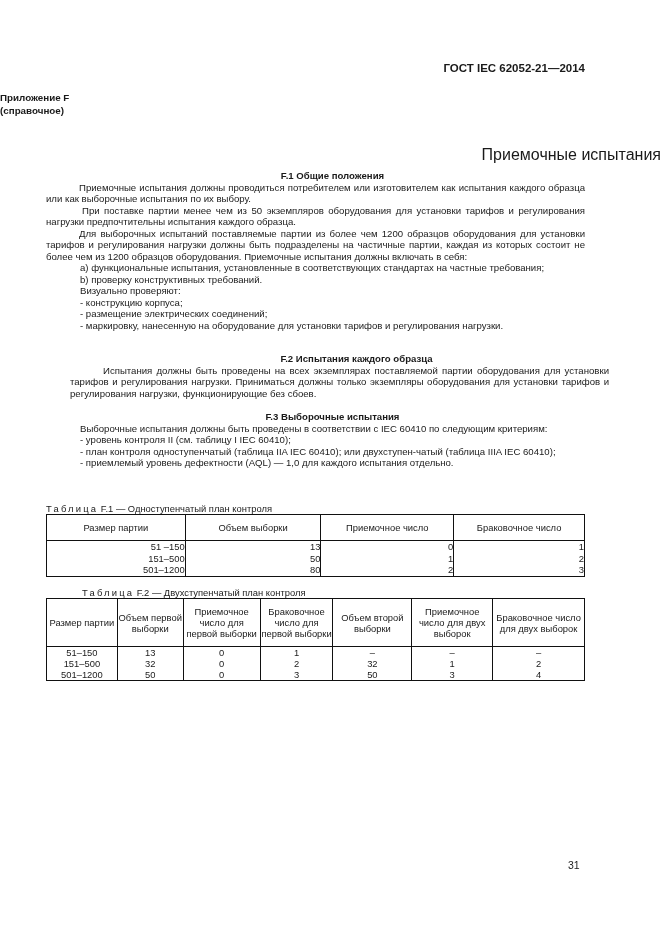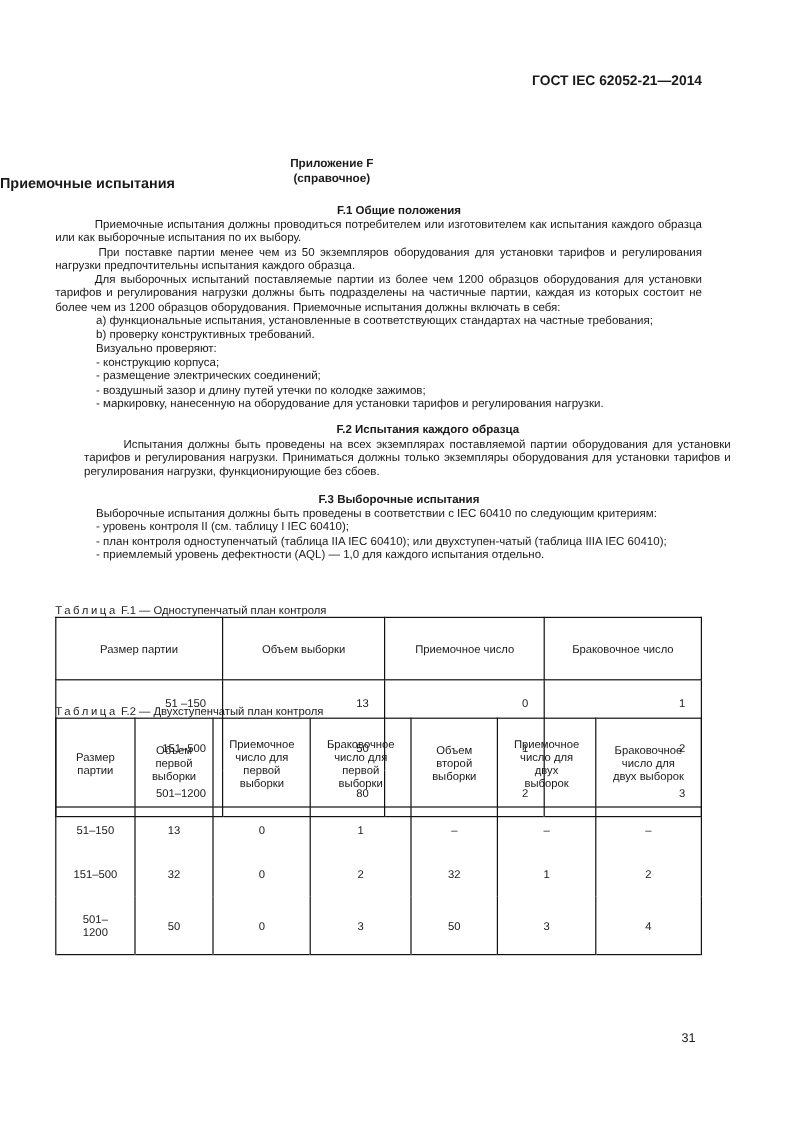--- a/index.html
+++ b/index.html
@@ -1,31 +1,31 @@
 <!DOCTYPE html>
 <html><head>
 <meta charset="utf-8">
 <style>
   html, body { margin: 0; padding: 0; background: #fff; }
   body { width: 661px; height: 935px; position: relative; overflow: hidden;
          font-family: "Liberation Sans", sans-serif; color: #1a1a1a; font-size: 9.6px; }
   .abs { position: absolute; }
   .doc-code { top: 62px; right: 76px; font-weight: bold; font-size: 11.5px; }
-  .annex { top: 91px; left: 0; width: 553px; text-align: center; font-weight: bold; font-size: 9.8px; line-height: 13px; margin-top: 39px; }
-  .annex-title { top: 146px; left: 0; width: 661px; text-align: left; font-weight: bold; font-size: 12px; }
+  .annex { top: 91px; left: 0; width: 553px; font-weight: bold; font-size: 9.8px; line-height: 13px; }
+  .annex-title { top: 146px; left: 0; width: 661px; text-align: right; font-weight: normal; font-size: 16px; }
   .body-text { left: 46px; width: 539px; line-height: 11.5px; }
   .p { margin: 0; text-align: justify; text-align-last: left; }
   .ind { text-indent: 33px; }
   .ind2 { text-indent: 36px; }
   .li { padding-left: 34px; margin: 0; }
   .h { font-weight: bold; padding-left: 34px; margin: 0; text-align: center; }
   .caption { left: 46px; font-size: 9.4px; }
   .caption .sp { letter-spacing: 2.2px; }
   table { border-collapse: collapse; position: absolute; font-size: 9.4px; }
-  td, th { padding: 13px; text-align: center; font-weight: normal; }
+  td, th { padding: 0; text-align: center; font-weight: normal; }
   th { border: 1.6px solid #111; line-height: 11px; }
   .t1 { left: 46px; top: 514px; width: 539px; border: 1.6px solid #111; }
   .t1 th { height: 25px; }
   .t1 td { border-left: 1.6px solid #111; border-right: 1.6px solid #111; line-height: 11.5px; text-align: right; }
   .t2 { left: 46px; top: 598px; width: 539px; border: 1.6px solid #111; }
   .t2 th { height: 47px; }
   .t2 td { border-left: 1.6px solid #111; border-right: 1.6px solid #111; line-height: 11px; }
   .page-num { top: 859px; left: 568px; font-size: 10.5px; }
 </style>
 </head>
@@ -42,21 +42,20 @@
 <div class="abs body-text" style="top:170px;">
   <p class="h">F.1 Общие положения</p>
   <p class="p ind">Приемочные испытания должны проводиться потребителем или изготовителем как испытания каждого образца или как выборочные испытания по их выбору.</p>
   <p class="p ind2">При поставке партии менее чем из 50 экземпляров оборудования для установки тарифов и регулирования нагрузки предпочтительны испытания каждого образца.</p>
   <p class="p ind">Для выборочных испытаний поставляемые партии из более чем 1200 образцов оборудования для установки тарифов и регулирования нагрузки должны быть подразделены на частичные партии, каждая из которых состоит не более чем из 1200 образцов оборудования. Приемочные испытания должны включать в себя:</p>
   <p class="li">a) функциональные испытания, установленные в соответствующих стандартах на частные требования;</p>
   <p class="li">b) проверку конструктивных требований.</p>
   <p class="li">Визуально проверяют:</p>
   <p class="li">- конструкцию корпуса;</p>
   <p class="li">- размещение электрических соединений;</p>
-  <p class="li">- воздушный зазор и длину путей утечки по колодке зажимов;</p>
   <p class="li">- маркировку, нанесенную на оборудование для установки тарифов и регулирования нагрузки.</p>
 </div>
 
 <div class="abs body-text" style="top:353px;margin-left:24px;">
   <p class="h">F.2 Испытания каждого образца</p>
   <p class="p ind">Испытания должны быть проведены на всех экземплярах поставляемой партии оборудования для установки тарифов и регулирования нагрузки. Приниматься должны только экземпляры оборудования для установки тарифов и регулирования нагрузки, функционирующие без сбоев.</p>
 </div>
 
 <div class="abs body-text" style="top:411px;">
   <p class="h">F.3 Выборочные испытания</p>
@@ -99,21 +98,21 @@
     </tr>
     <tr>
       <td>501–1200</td>
       <td>80</td>
       <td>2</td>
       <td>3</td>
     </tr>
   </tbody>
 </table>
 
-<div class="abs caption" style="top:587px;">
+<div class="abs caption" style="top:587px;margin-left:36px;">
   <span class="sp">Таблица</span><span> F.2 — Двухступенчатый план контроля</span>
 </div>
 <table class="t2">
   <colgroup>
       <col style="width:71px">
       <col style="width:66px">
       <col style="width:77px">
       <col style="width:73px">
       <col style="width:79px">
       <col style="width:81px">

